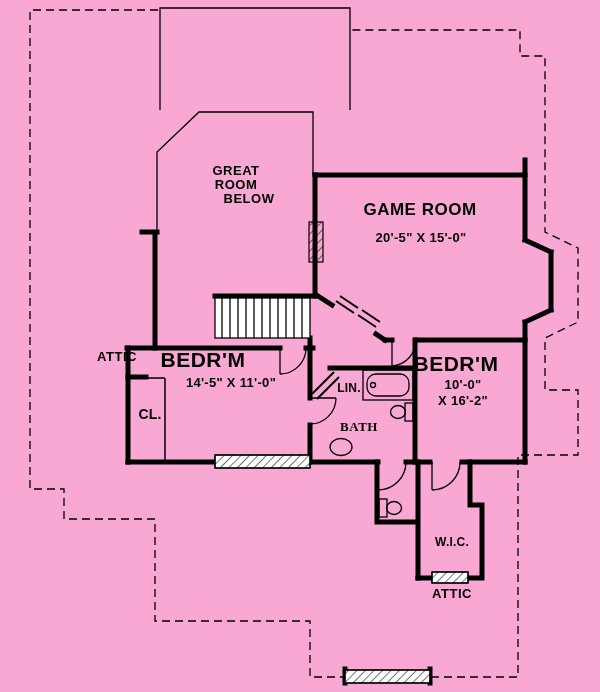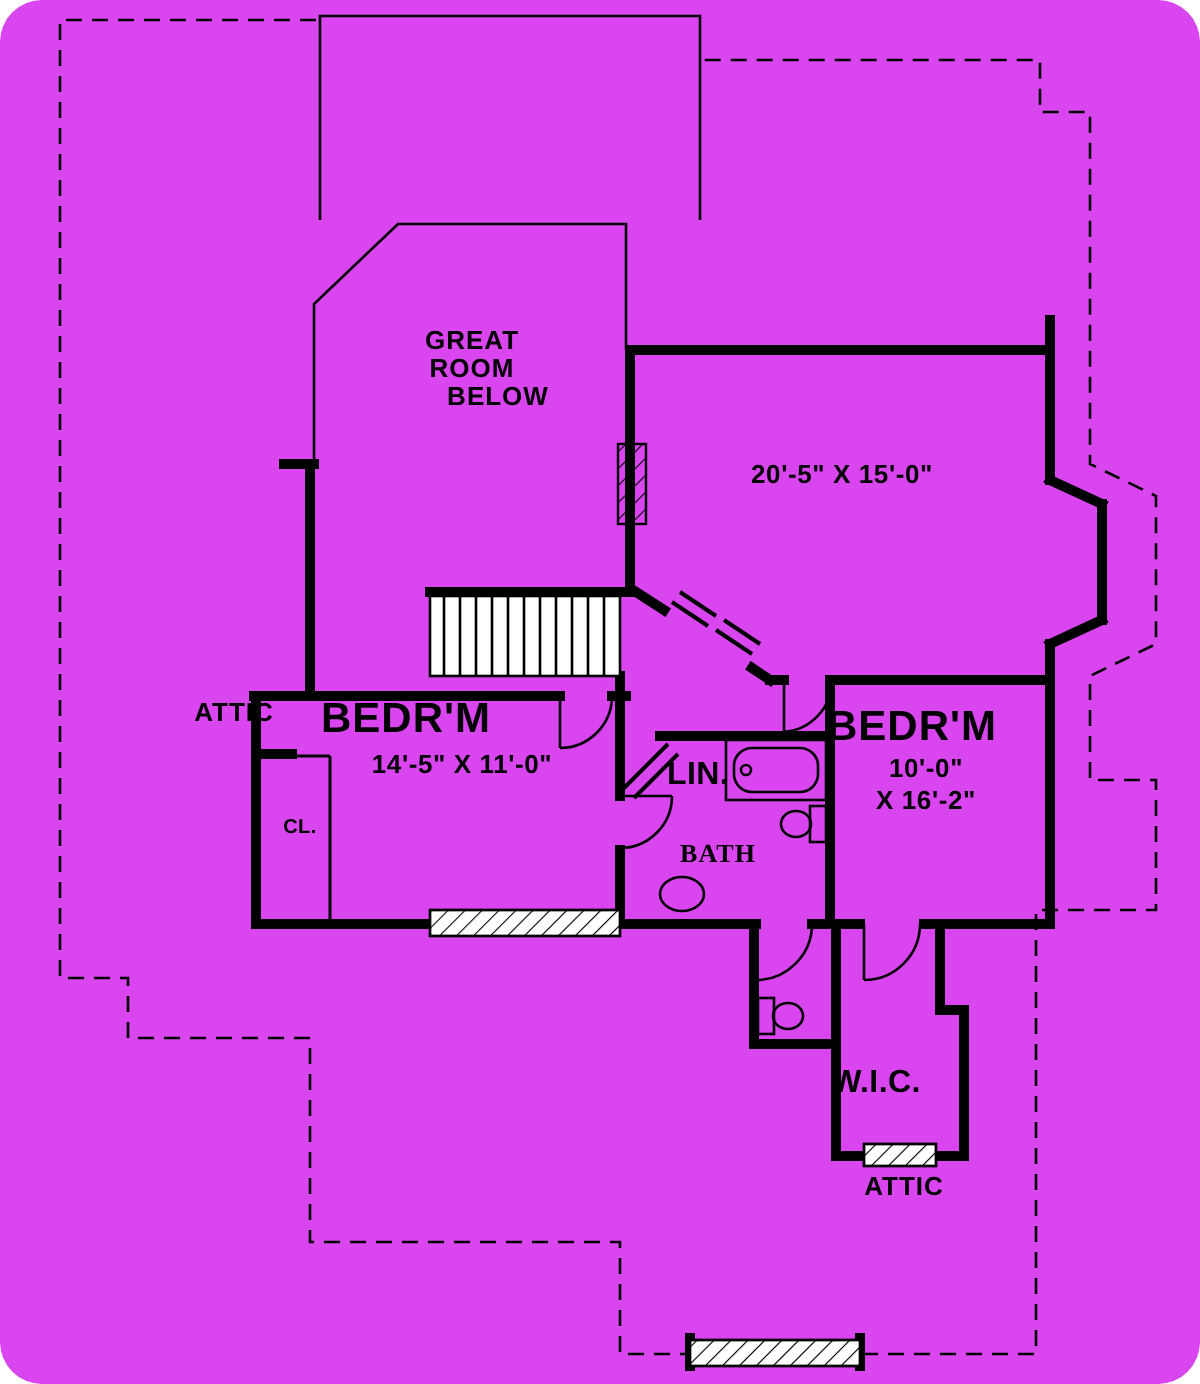--- a/index.html
+++ b/index.html
@@ -1,39 +1,38 @@
 <!DOCTYPE html>
 <html><head>
 <meta charset="utf-8">
 <style>
   html,body{margin:0;padding:0;background:#ffffff;}
   #plan{
     position:relative;
     width:600px;height:692px;
-    background:#d946ef;
+    background:#f9a8d4;
     font-family:"Liberation Sans", sans-serif;
     overflow:hidden;
-    border-radius:21px;
   }
   #plan svg{position:absolute;left:0;top:0;}
   .lbl{
     position:absolute;
     transform:translate(-50%,-50%);
     color:#000;
     font-weight:bold;
     white-space:nowrap;
     letter-spacing:.5px;
     text-align:center;
   }
   .room-lg{font-size:17px;}
   .room-md{font-size:21px;}
   .room-sm{font-size:13px;}
   .dims{font-size:13px;letter-spacing:.3px;}
-  .tiny{font-size:16px;letter-spacing:.2px;}
-  .micro{font-size:10px;letter-spacing:.2px;}
+  .tiny{font-size:12px;letter-spacing:.2px;}
+  .micro{font-size:14px;letter-spacing:.2px;}
 </style>
 </head>
 <body>
 
 <div id="plan">
 
   <svg width="600" height="692" viewBox="0 0 600 692">
     <defs>
       <pattern id="hatch" width="6" height="6" patternUnits="userSpaceOnUse" patternTransform="rotate(45)">
         <line x1="0" y1="0" x2="0" y2="6" stroke="#000" stroke-width="1.1"></line>
@@ -142,31 +141,32 @@
         <rect x="379" y="499" width="8" height="18"></rect>
         <ellipse cx="394" cy="508" rx="7.5" ry="6.5"></ellipse>
       </g>
     </g>
   </svg>
 
   <div class="lbl room-sm" style="left:236px;top:170px;">GREAT</div>
   <div class="lbl room-sm" style="left:236px;top:184px;">ROOM</div>
   <div class="lbl room-sm" style="left:236px;top:198px;padding-left:26px;">BELOW</div>
 
+  <div class="lbl room-lg" style="left:420px;top:210px;">GAME ROOM</div>
   <div class="lbl dims" style="left:421px;top:237px;">20'-5" X 15'-0"</div>
 
   <div class="lbl room-sm" style="left:117px;top:356px;">ATTIC</div>
 
   <div class="lbl room-md" style="left:203px;top:360px;">BEDR'M</div>
   <div class="lbl dims" style="left:231px;top:382px;">14'-5" X 11'-0"</div>
 
   <div class="lbl room-md" style="left:456px;top:364px;">BEDR'M</div>
   <div class="lbl dims" style="left:463px;top:384px;">10'-0"</div>
   <div class="lbl dims" style="left:463px;top:400px;">X 16'-2"</div>
 
   <div class="lbl tiny" style="left:349px;top:388px;">LIN.</div>
   <div class="lbl room-sm" style="left:359px;top:427px;font-family:Liberation Serif, serif;">BATH</div>
   <div class="lbl micro" style="left:150px;top:414px;">CL.</div>
 
-  <div class="lbl tiny" style="left:438px;top:542px;">W.I.C.</div>
+  <div class="lbl tiny" style="left:452px;top:542px;">W.I.C.</div>
   <div class="lbl room-sm" style="left:452px;top:593px;">ATTIC</div>
 
 </div>
 
 </body></html>

